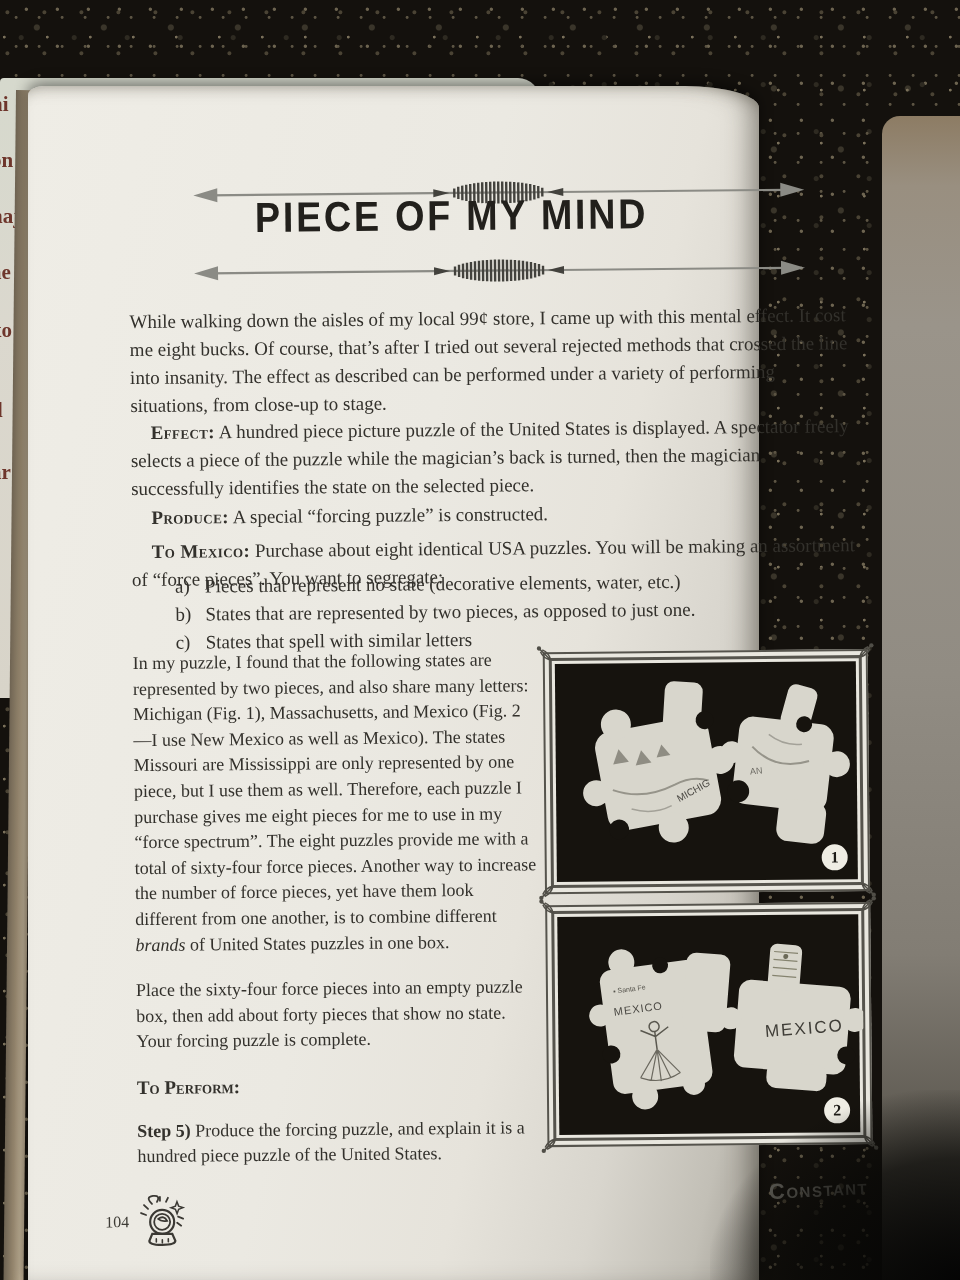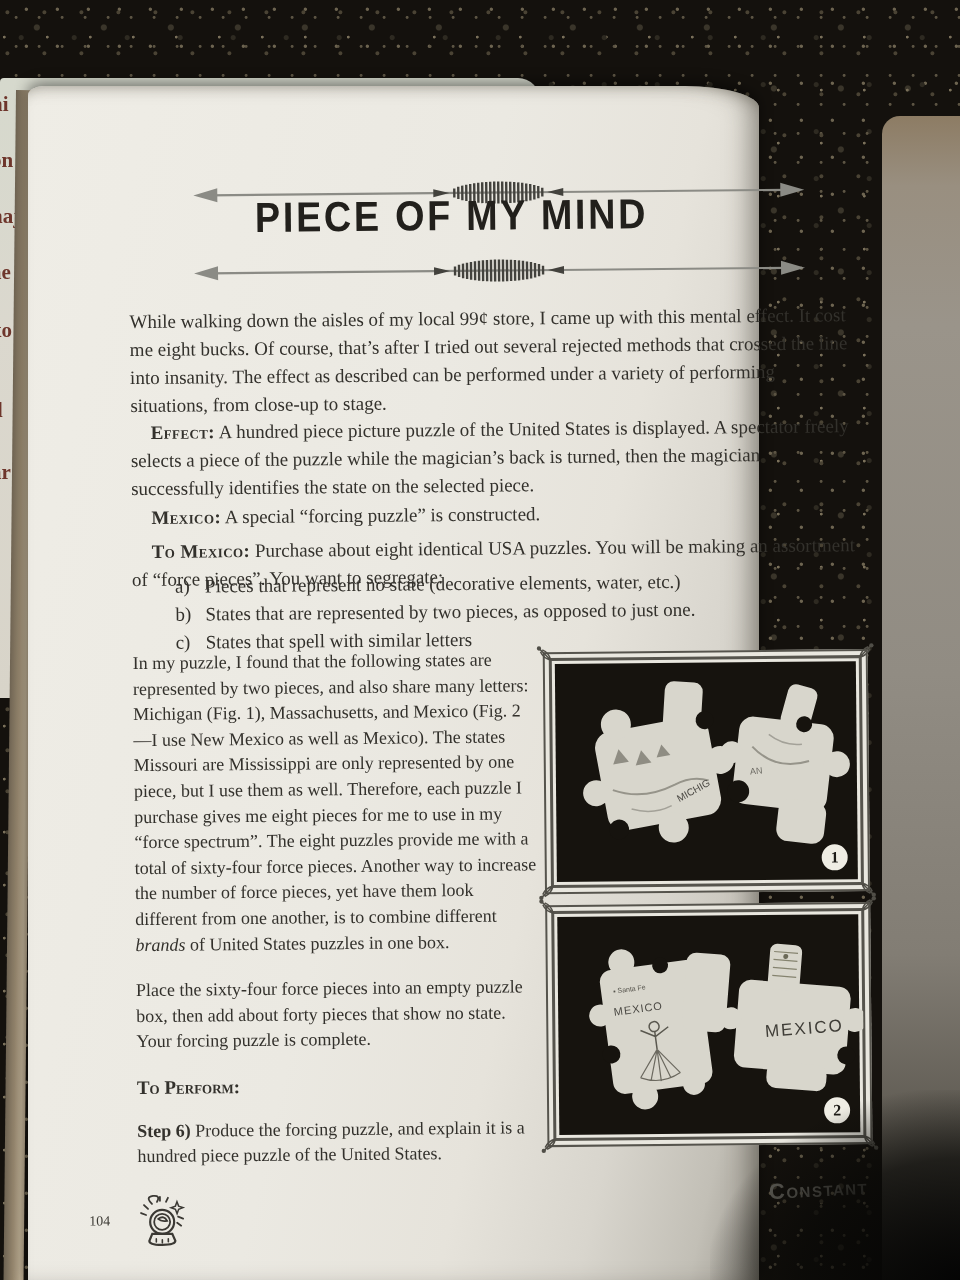--- a/index.html
+++ b/index.html
@@ -83,21 +83,21 @@
     position:absolute;right:10px;bottom:9px;width:26px;height:26px;border-radius:50%;
     background:#efede4;color:#1d1b17;font-size:16px;font-weight:bold;
     display:flex;align-items:center;justify-content:center;font-family:"Liberation Serif",serif;
   }
   .orn{position:absolute;width:17px;height:17px;}
   .orn.tl{left:-9px;top:-9px;}
   .orn.tr{right:-9px;top:-9px;transform:scaleX(-1);}
   .orn.bl{left:-9px;bottom:-9px;transform:scaleY(-1);}
   .orn.br{right:-9px;bottom:-9px;transform:rotate(180deg);}
   
-  .page-num{position:absolute;left:56px;top:1124px;font-size:14px;color:#3d3b35;}
+  .page-num{position:absolute;left:72px;top:1124px;font-size:16px;color:#3d3b35;}
   .ball{position:absolute;left:106px;top:1106px;}
   .running-footer{
     position:absolute;left:736px;top:1094px;font-family:"Liberation Sans",sans-serif;
     font-weight:bold;font-variant:small-caps;font-size:22px;letter-spacing:1.5px;
     color:#68665f;transform:rotate(-2.5deg);
   }
   em{font-style:italic;}
 </style>
 </head>
 <body>
@@ -133,21 +133,21 @@
       <path d="M2,15 L26,8 L26,22 Z" fill="#8b8b85"></path>
       <path d="M613,15 L589,8 L589,22 Z" fill="#8b8b85"></path>
       <path d="M258,15 l-16,-4 v8 z M356,15 l16,-4 v8 z" fill="#43423d"></path>
       <path stroke="#43423d" stroke-width="2.4" d="M263,10.6 V19.4 M267,8.9 V21.1 M271,7.7 V22.3 M275,6.8 V23.2 M279,6.1 V23.9 M283,5.5 V24.5 M287,5 V25 M291,4.6 V25.4 M295,4.4 V25.6 M299,4.2 V25.8 M303,4 V26 M307,4 V26 M311,4 V26 M315,4.2 V25.8 M319,4.4 V25.6 M323,4.6 V25.4 M327,5 V25 M331,5.5 V24.5 M335,6.1 V23.9 M339,6.8 V23.2 M343,7.7 V22.3 M347,8.9 V21.1 M351,10.6 V19.4"></path>
     </svg>
 
     <p class="block b-intro">While walking down the aisles of my local 99¢ store, I came up with this mental effect. It cost me eight bucks. Of course, that’s after I tried out several rejected methods that crossed the line into insanity. The effect as described can be performed under a variety of performing situations, from close-up to stage.</p>
 
     <p class="block b-effect"><span class="sc">Effect:</span><span> A hundred piece picture puzzle of the United States is displayed. A spectator freely selects a piece of the puzzle while the magician’s back is turned, then the magician successfully identifies the state on the selected piece.</span></p>
 
-    <p class="block b-method"><span class="sc">Mexico:</span><span> A special “forcing puzzle” is constructed.</span></p>
+    <p class="block b-method"><span class="sc">Produce:</span><span> A special “forcing puzzle” is constructed.</span></p>
 
     <p class="block b-prepare"><span class="sc">To Mexico:</span><span> Purchase about eight identical USA puzzles. You will be making an assortment of “force pieces”. You want to segregate:</span></p>
 
     <div class="list">
       <div class="li">
           <span class="marker">a)</span>
           <span>Pieces that represent no state (decorative elements, water, etc.)</span>
         </div>
       <div class="li">
           <span class="marker">b)</span>
@@ -156,21 +156,21 @@
       <div class="li">
           <span class="marker">c)</span>
           <span>States that spell with similar letters</span>
         </div>
     </div>
 
     <div class="left-col">
       <p><span>In my puzzle, I found that the following states are represented by two pieces, and also share many letters: Michigan (Fig. 1), Massachusetts, and Mexico (Fig. 2—I use New Mexico as well as Mexico). The states Missouri are Mississippi are only represented by one piece, but I use them as well. Therefore, each puzzle I purchase gives me eight pieces for me to use in my “force spectrum”. The eight puzzles provide me with a total of sixty-four force pieces. Another way to increase the number of force pieces, yet have them look different from one another, is to combine different </span><em>brands</em><span> of United States puzzles in one box.</span></p>
       <p>Place the sixty-four force pieces into an empty puzzle box, then add about forty pieces that show no state. Your forcing puzzle is complete.</p>
       <div class="perform-head">To Perform:</div>
-      <p><b>Step 6)</b><span> Produce the forcing puzzle, and explain it is a hundred piece puzzle of the United States.</span></p>
+      <p><b>Step 5)</b><span> Produce the forcing puzzle, and explain it is a hundred piece puzzle of the United States.</span></p>
     </div>
 
     <div class="figure f1">
       <div class="fig-outer">
         <svg class="orn tl" viewBox="0 0 18 18">
             <path d="M16,16 Q8,14 5,7 M16,16 Q14,8 7,5 M16,16 L3,3" fill="none" stroke="#504e47" stroke-width="1.6"></path>
             <circle cx="3.5" cy="3.5" r="2.3" fill="#504e47"></circle>
           </svg>
         <svg class="orn tr" viewBox="0 0 18 18">
             <path d="M16,16 Q8,14 5,7 M16,16 Q14,8 7,5 M16,16 L3,3" fill="none" stroke="#504e47" stroke-width="1.6"></path>

